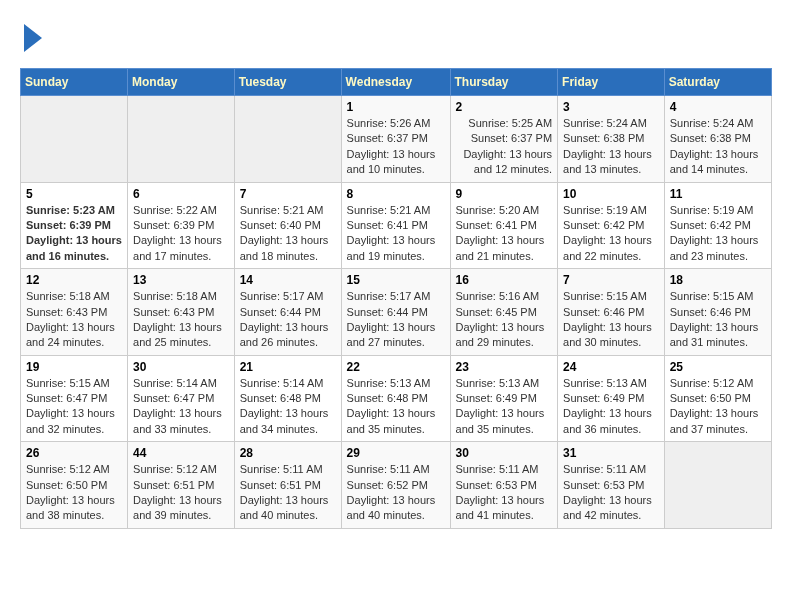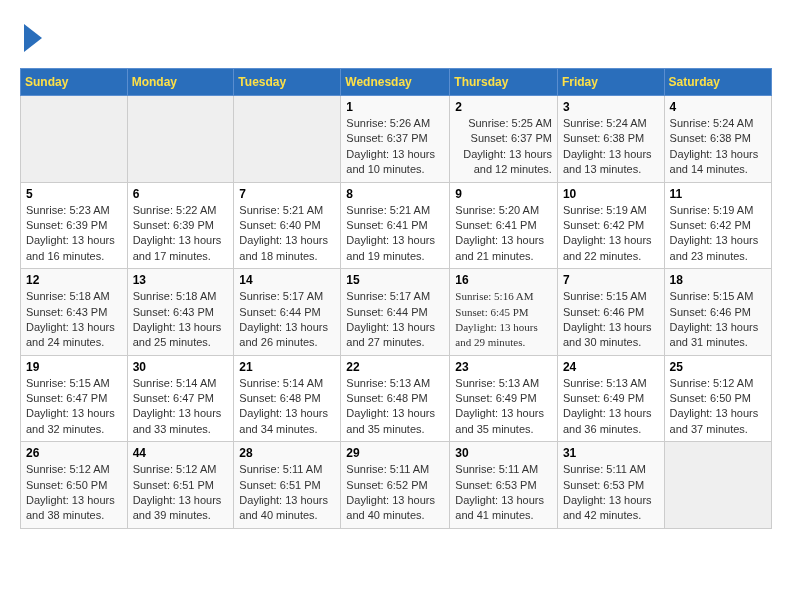--- a/index.html
+++ b/index.html
@@ -52,21 +52,21 @@
       font-weight: normal;
       color: #333;
     }
     .calendar {
       width: 100%;
       border-collapse: collapse;
       font-size: 11px;
     }
     .calendar thead tr th {
       background: #2a6ebb;
-      color: #fde047;
+      color: #fef9c3;
       padding: 6px 4px;
       text-align: left;
       font-size: 12px;
       border: 1px solid #5a8ed0;
     }
     .calendar tbody tr td {
       border: 1px solid #ccc;
       vertical-align: top;
       padding: 4px 5px;
       width: 113px;
@@ -156,21 +156,21 @@
           <div class="day-number">4</div>
           <div class="day-info" style="white-space: pre-line;">Sunrise: 5:24 AM
 Sunset: 6:38 PM
 Daylight: 13 hours
 and 14 minutes.</div>
         </td>
       </tr>
       <tr>
         <td>
           <div class="day-number">5</div>
-          <div class="day-info" style="white-space: pre-line;">Sunrise: 5:23 AM
+          <div class="day-info" style="white-space: pre-line; font-weight: bold;">Sunrise: 5:23 AM
 Sunset: 6:39 PM
 Daylight: 13 hours
 and 16 minutes.</div>
         </td>
         <td>
           <div class="day-number">6</div>
           <div class="day-info" style="white-space: pre-line;">Sunrise: 5:22 AM
 Sunset: 6:39 PM
 Daylight: 13 hours
 and 17 minutes.</div>
@@ -235,21 +235,21 @@
         </td>
         <td>
           <div class="day-number">15</div>
           <div class="day-info" style="white-space: pre-line;">Sunrise: 5:17 AM
 Sunset: 6:44 PM
 Daylight: 13 hours
 and 27 minutes.</div>
         </td>
         <td>
           <div class="day-number">16</div>
-          <div class="day-info" style="white-space: pre-line; font-family: Liberation Serif, serif;">Sunrise: 5:16 AM
+          <div class="day-info" style="white-space: pre-line;">Sunrise: 5:16 AM
 Sunset: 6:45 PM
 Daylight: 13 hours
 and 29 minutes.</div>
         </td>
         <td>
           <div class="day-number">7</div>
           <div class="day-info" style="white-space: pre-line;">Sunrise: 5:15 AM
 Sunset: 6:46 PM
 Daylight: 13 hours
 and 30 minutes.</div>

